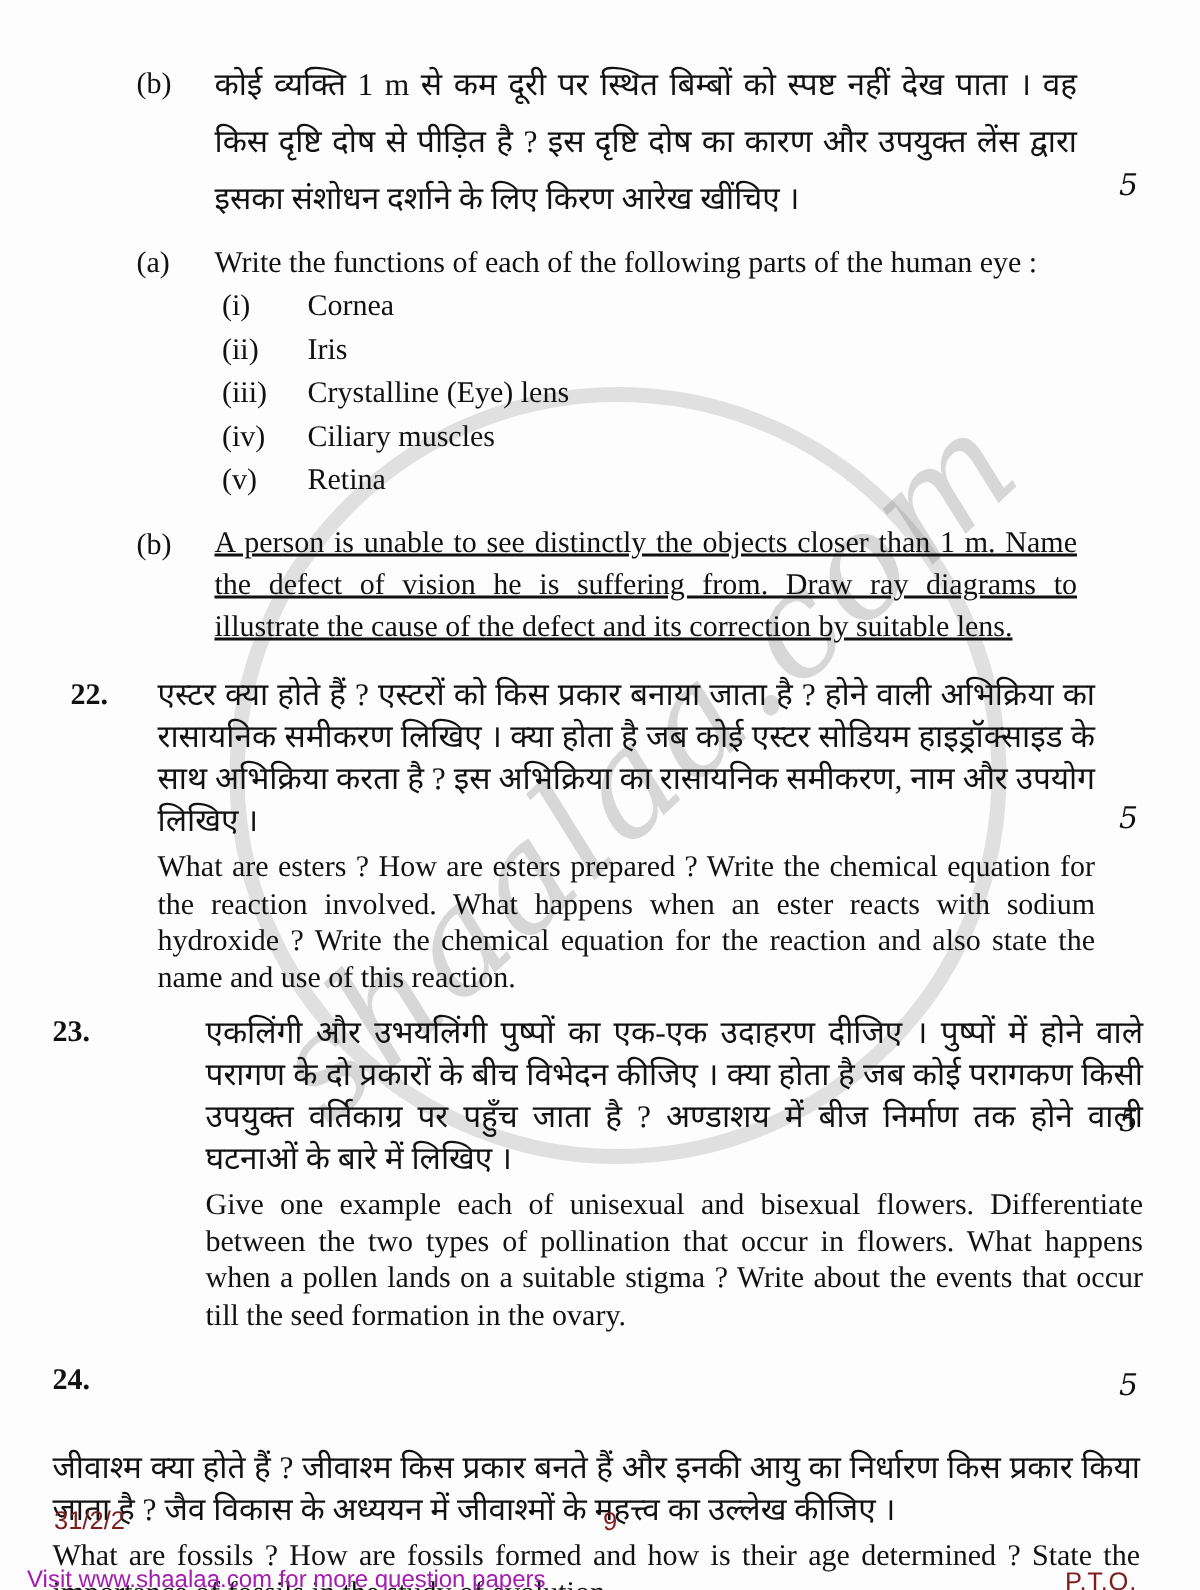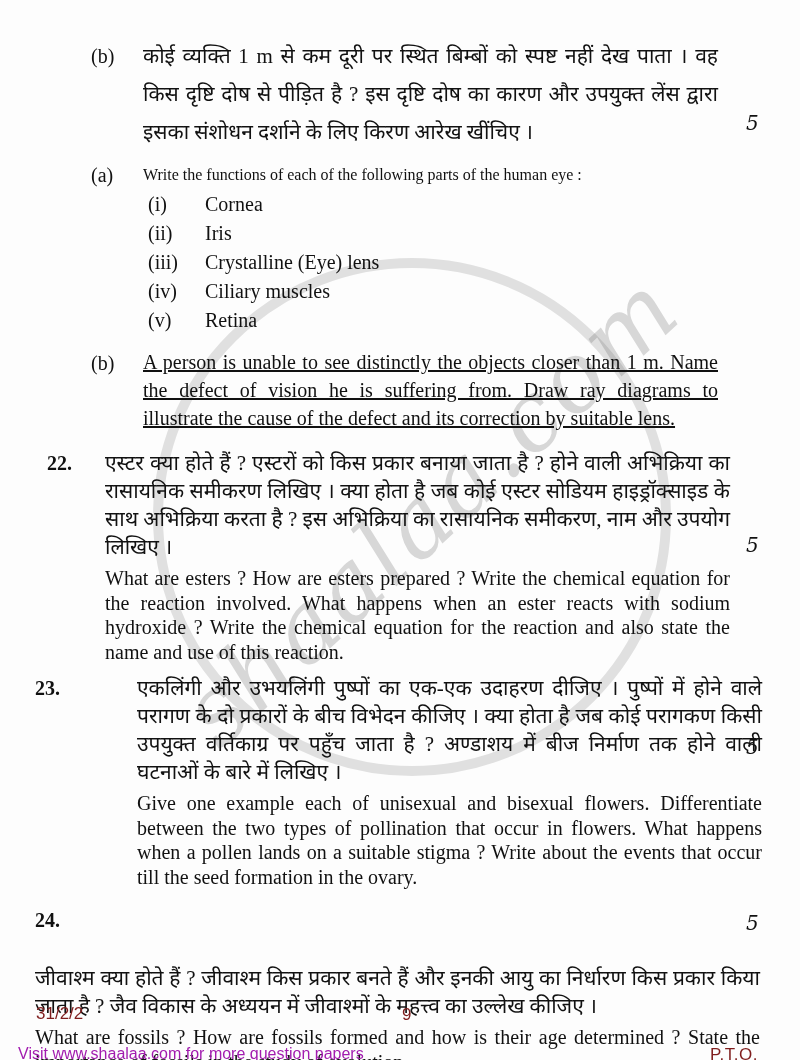--- a/index.html
+++ b/index.html
@@ -42,21 +42,21 @@
 
   
   .hindi-intro { flex:1; font-size:21px; line-height:38px; }
   .hindi-q     { flex:1; font-size:21px; line-height:28px; }
 
   
   .eng-intro { flex:1; font-size:20px; line-height:28px;text-decoration:underline; }
   .eng-q     { font-size:20px; line-height:24.5px; margin-top:5px; }
 
   
-  .part-a-head { font-size:16px; line-height:30px; }
+  .part-a-head { font-size:20px; line-height:30px; }
   .roman-list { margin-top:0; }
   .roman-row { display:flex; margin-left:5px; }
   .roman-num { flex:0 0 57px; font-size:20px; line-height:29px; }
   .roman-text { font-size:20px; line-height:29px; }
 
   
   .q-row { margin-left:35px; width:725px; }
   .q-num { flex:0 0 58px; font-size:20px; line-height:28px; font-weight:bold; }
   .q-body { flex:0 0 625px; }
 

